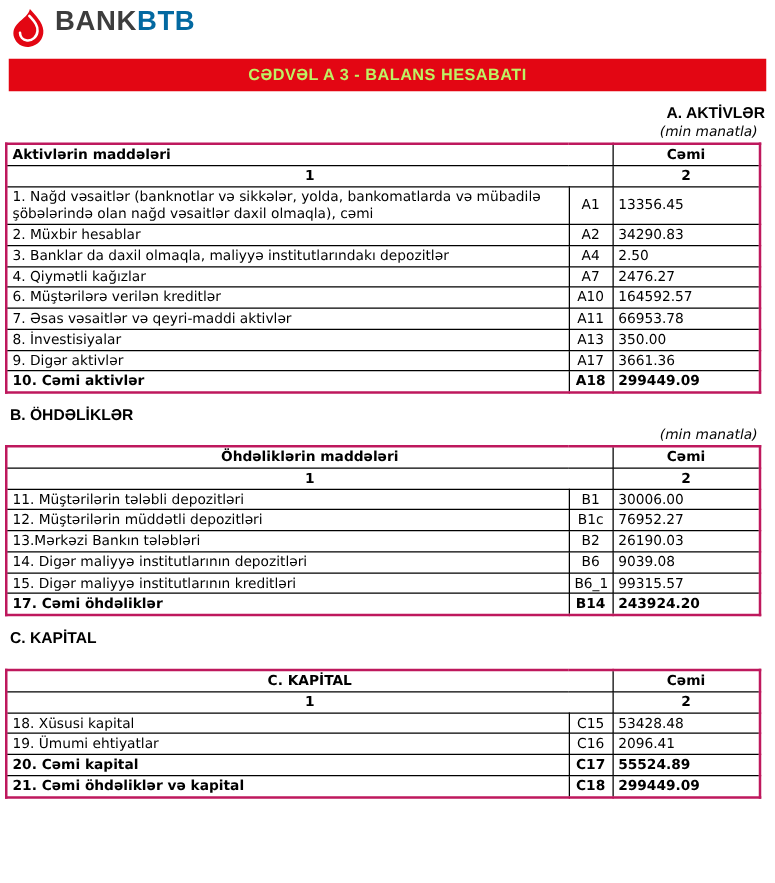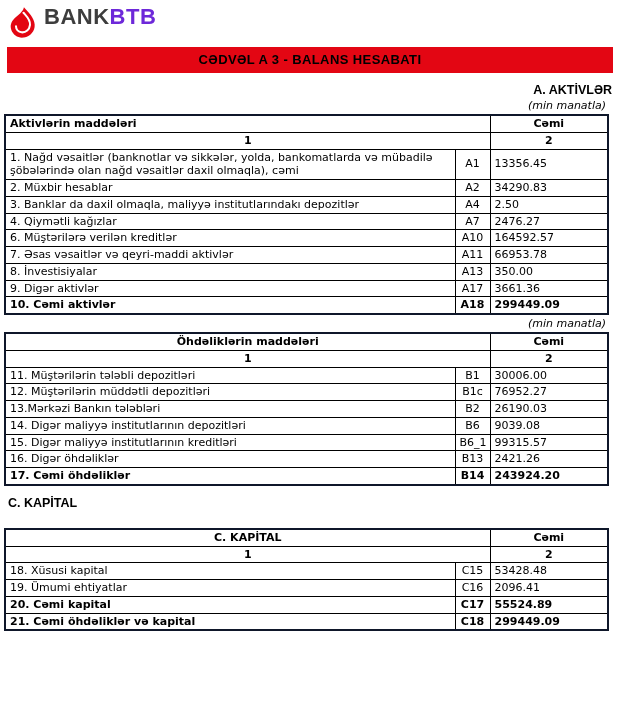--- a/index.html
+++ b/index.html
@@ -23,27 +23,27 @@
   }
   .logo-text {
     font-family: "Liberation Sans", sans-serif;
     font-weight: bold;
     font-size: 22px;
     letter-spacing: 0.5px;
     line-height: 1;
     display: flex;
   }
   .logo-bank { color: #3d3d3d; }
-  .logo-btb  { color: #6d28d9; }
+  .logo-btb  { color: #0369a1; }
 
   
   .banner {
     margin: 5px 7px 0 7px;
     background: #e30613;
-    color: #000000;
+    color: #bef264;
     font-family: "Liberation Sans", sans-serif;
     font-weight: bold;
     font-size: 13px;
     letter-spacing: 0.4px;
     text-align: center;
     padding: 5px 0 6px;
   }
 
   
   .section-heading {
@@ -61,21 +61,21 @@
     margin: 2px 14px 1px 0;
     height: 14px;
   }
   .spacer { height: 16px; }
 
   
   table {
     border-collapse: collapse;
     width: 603px;
     margin-left: 4px;
-    border: 2px solid #0f172a;
+    border: 2px solid #be185d;
     table-layout: fixed;
   }
   col.c-name  { width: 450px; }
   col.c-code  { width: 35px;  }
   col.c-value { width: 118px; }
   td, th {
     border: 1px solid #000;
     font-size: 11px;
     line-height: 1.25;
     padding: 1px 4px;
@@ -169,20 +169,21 @@
           <td class="cell-value">3661.36</td>
         </tr>
         <tr class="total">
           <td class="cell-label">10. Cəmi aktivlər</td>
           <td class="cell-code">A18</td>
           <td class="cell-value">299449.09</td>
         </tr>
       </tbody>
   </table>
 
+  <div class="section-heading">B. ÖHDƏLİKLƏR</div>
   <div class="unit-note">(min manatla)</div>
   <table>
     <colgroup>
         <col class="c-name">
         <col class="c-code">
         <col class="c-value">
       </colgroup>
     <thead>
       <tr>
         <th colspan="2">Öhdəliklərin maddələri</th>
@@ -211,25 +212,20 @@
         </tr>
         <tr>
           <td class="cell-label">14. Digər maliyyə institutlarının depozitləri</td>
           <td class="cell-code">B6</td>
           <td class="cell-value">9039.08</td>
         </tr>
         <tr>
           <td class="cell-label">15. Digər maliyyə institutlarının kreditləri</td>
           <td class="cell-code">B6_1</td>
           <td class="cell-value">99315.57</td>
-        </tr>
-        <tr>
-          <td class="cell-label">16. Digər öhdəliklər</td>
-          <td class="cell-code">B13</td>
-          <td class="cell-value">2421.26</td>
         </tr>
         <tr class="total">
           <td class="cell-label">17. Cəmi öhdəliklər</td>
           <td class="cell-code">B14</td>
           <td class="cell-value">243924.20</td>
         </tr>
       </tbody>
   </table>
 
   <div class="section-heading">C. KAPİTAL</div>

